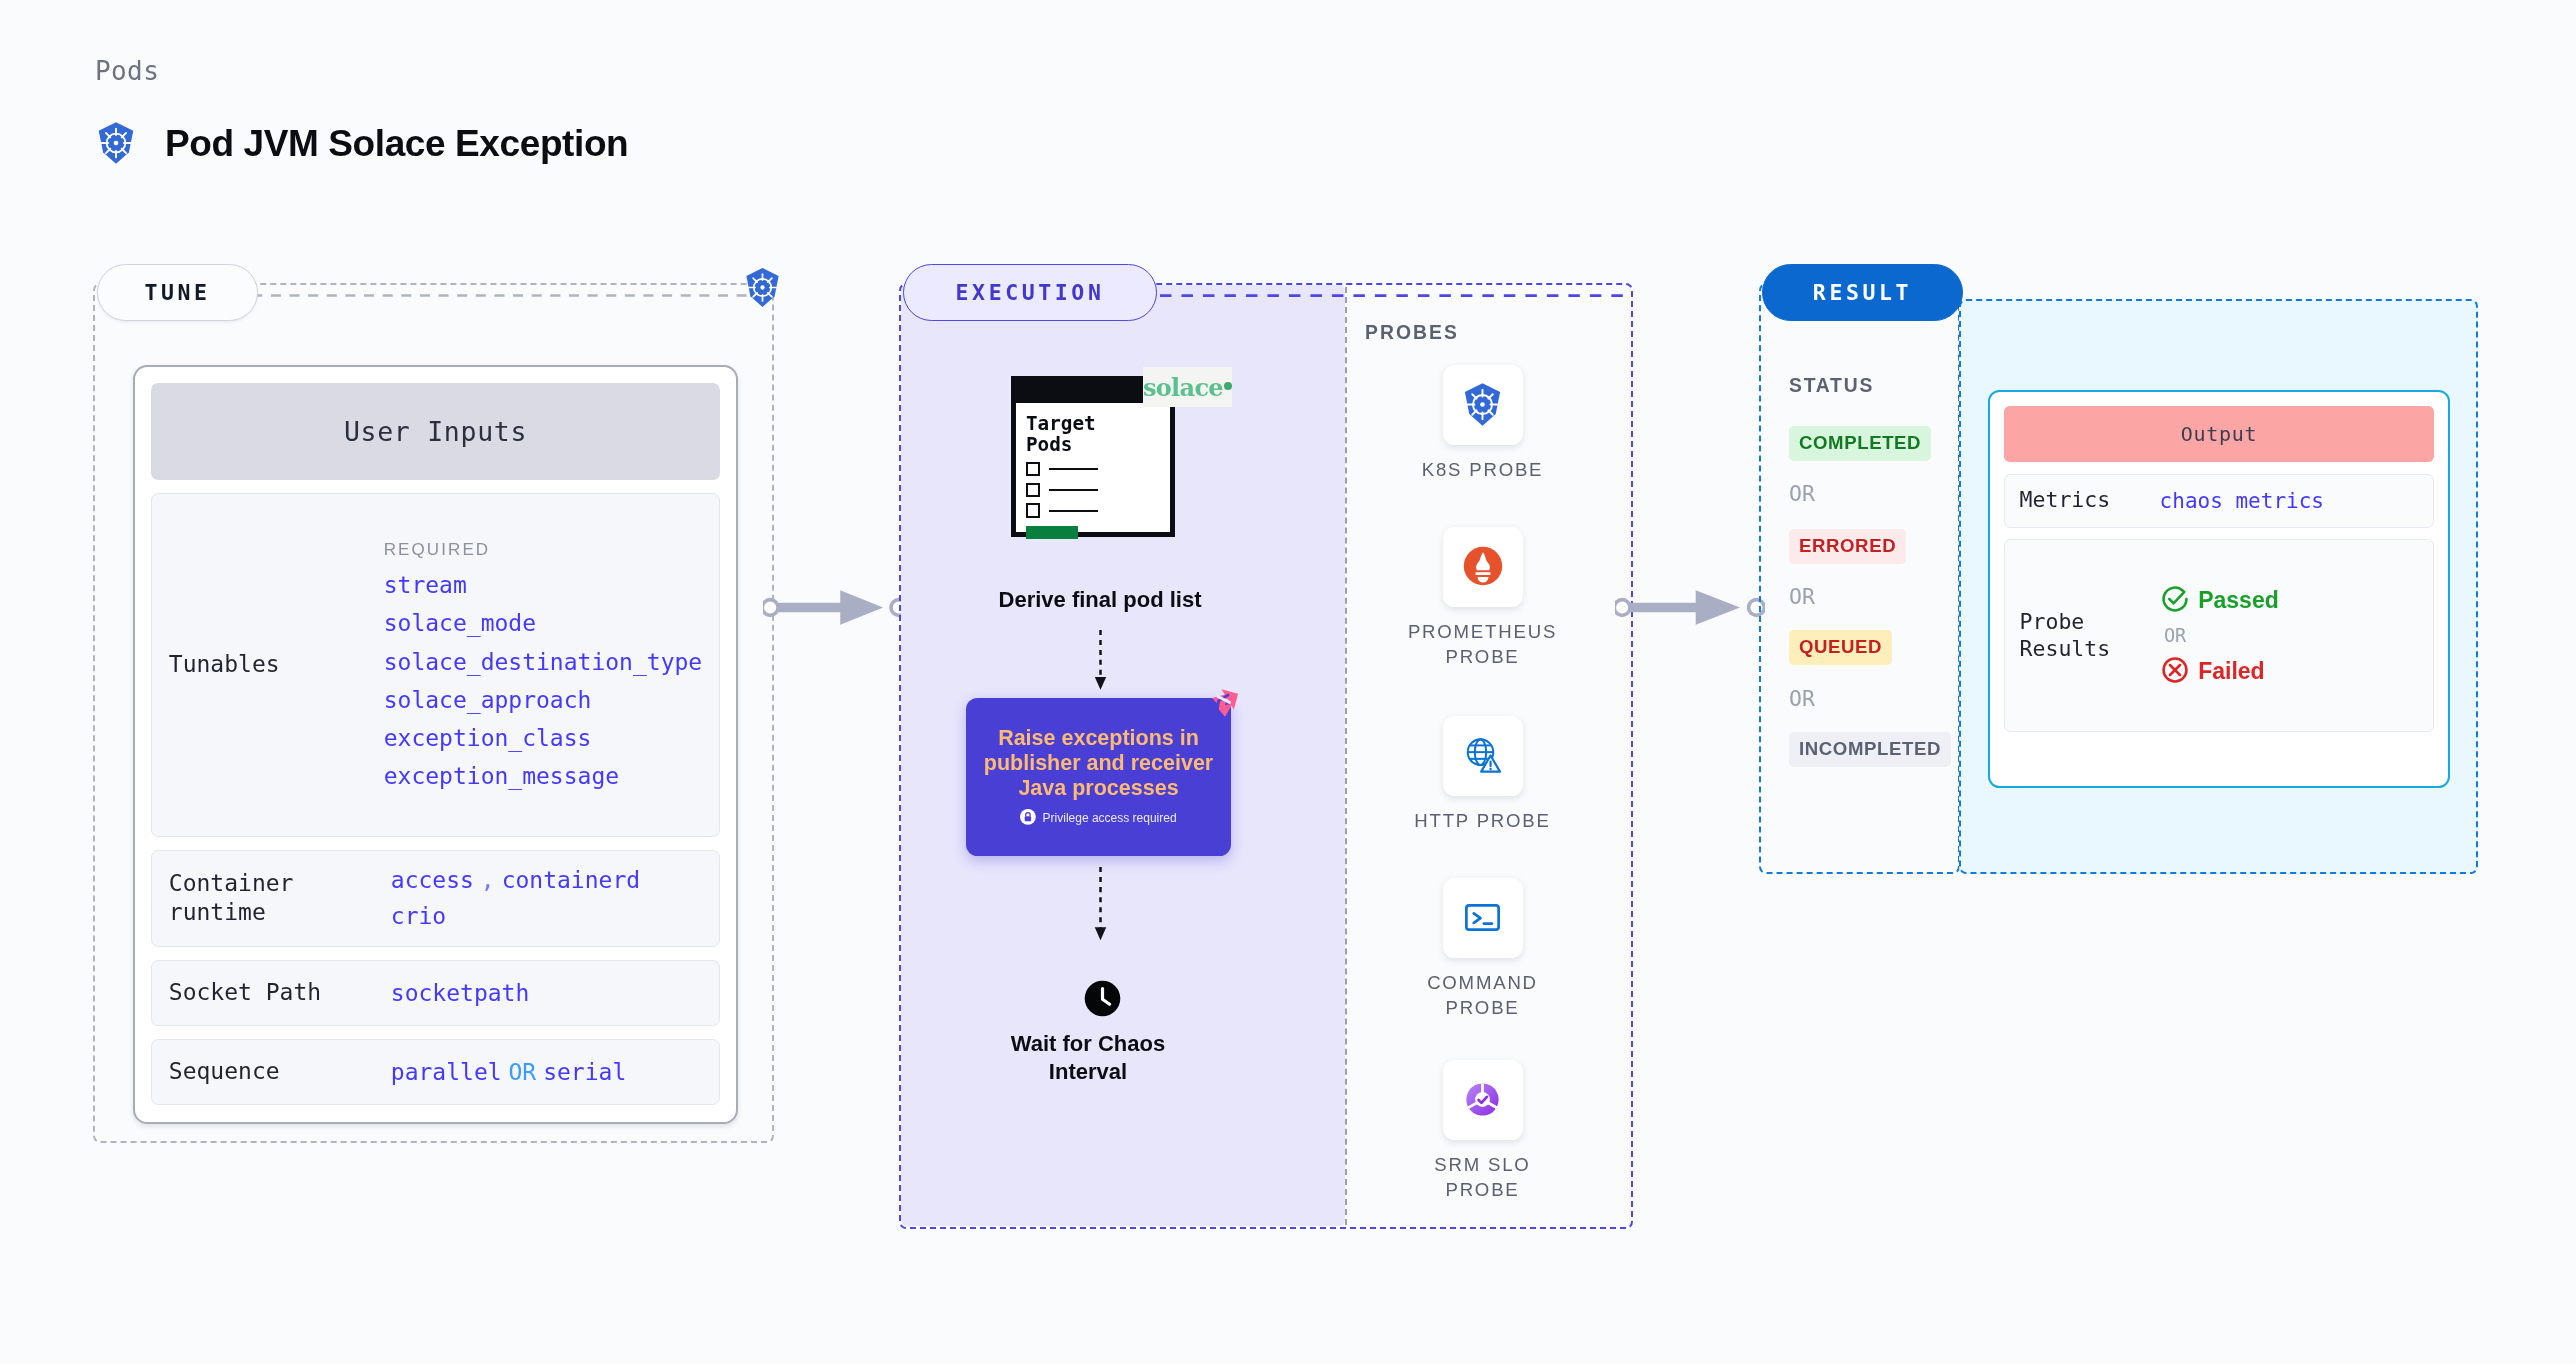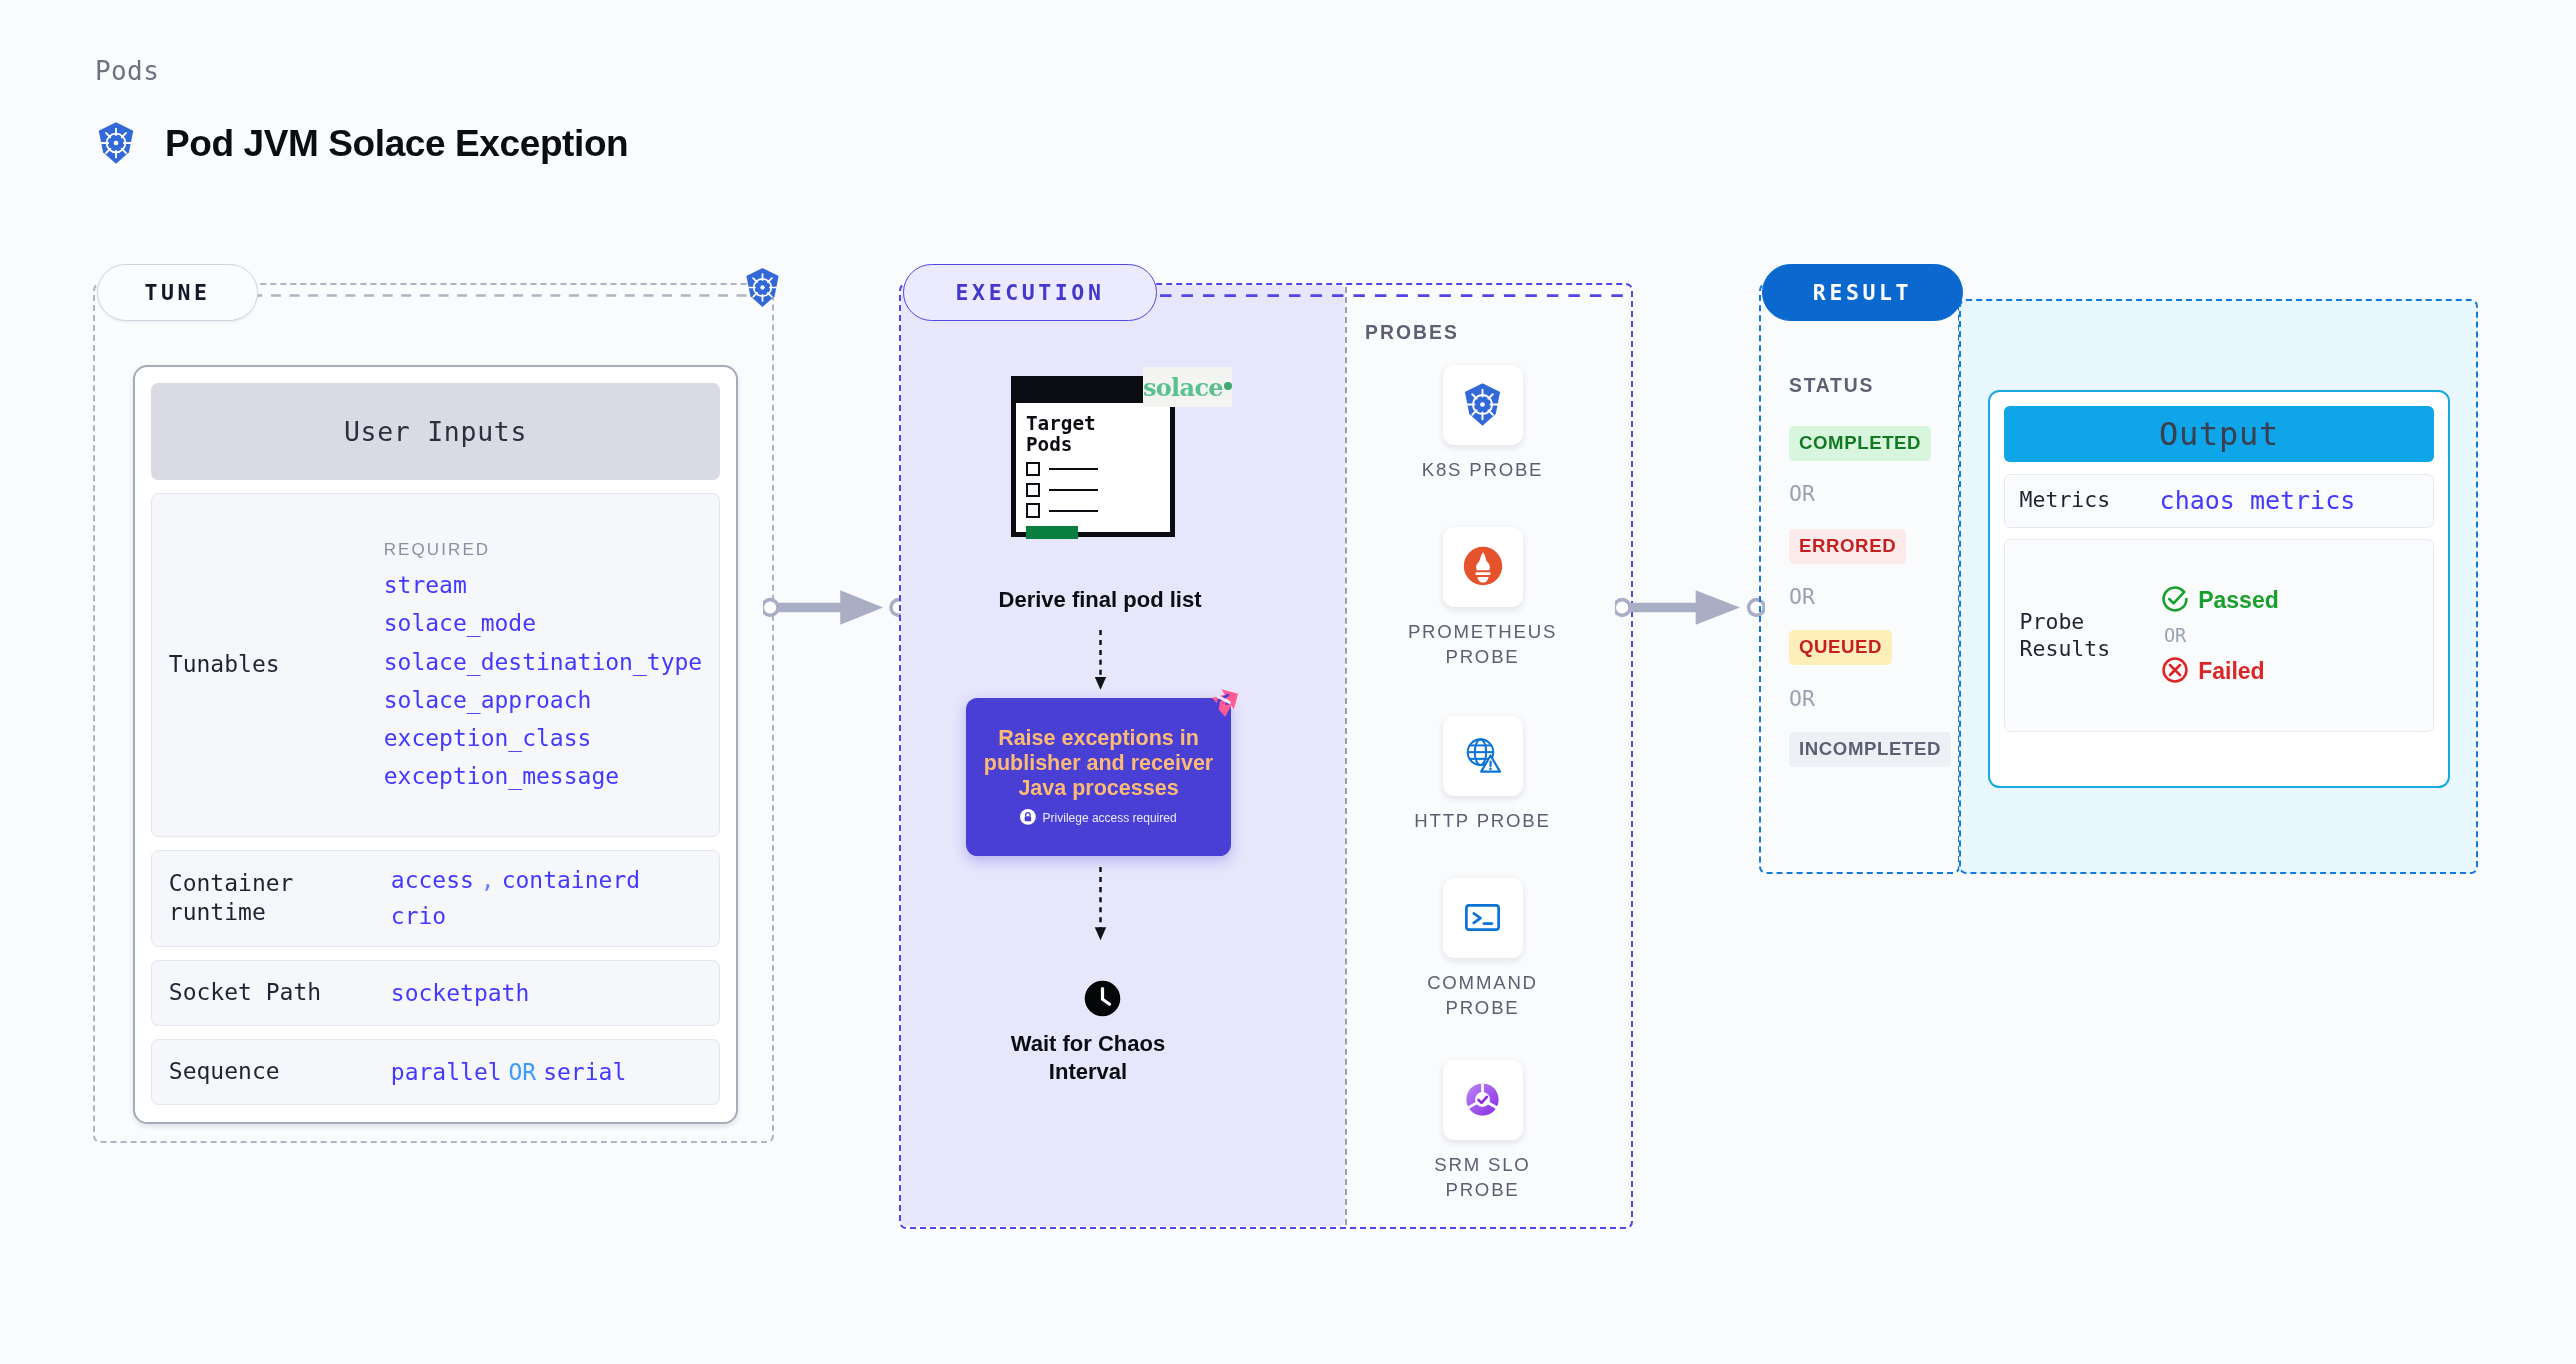--- a/index.html
+++ b/index.html
@@ -193,32 +193,32 @@
     position: absolute; left: 1789px;
     font-family: "DejaVu Sans Mono", monospace; font-size: 21.5px; color: #9aa1b1;
   }
 
   #output-card {
     position: absolute; left: 1988px; top: 390px; width: 462px; height: 398px;
     background: #ffffff; border: 2.9px solid #18a9e0; border-radius: 11.5px;
     padding: 14.3px;
   }
   .out-header {
-    height: 56px; background: #0ea5e9; border-radius: 5.7px;
+    height: 56px; background: #fca5a5; border-radius: 5.7px;
     display: flex; align-items: center; justify-content: center;
-    font-family: "DejaVu Sans Mono", monospace; font-size: 32px;
+    font-family: "DejaVu Sans Mono", monospace; font-size: 20px;
     color: #3a3f50; letter-spacing: 0.7px;
   }
   .out-row {
     margin-top: 11.5px; background: #fafbfd; border: 1.4px solid #e6e9f0; border-radius: 6.4px;
     display: flex; align-items: center; padding: 11.5px 14.3px;
     font-family: "DejaVu Sans Mono", monospace;
   }
   .out-label { width: 140px; font-size: 21.5px; color: #1f2430; line-height: 1.25; }
-  .out-val-blue { font-size: 25px; color: #4338ff; }
+  .out-val-blue { font-size: 21px; color: #4338ff; }
   .pf-line { display: flex; align-items: center; gap: 8.6px; }
   .pf-pass { color: #18a02b; font-weight: 700; font-size: 23px; font-family: "Liberation Sans", sans-serif; }
   .pf-fail { color: #dc2626; font-weight: 700; font-size: 23px; font-family: "Liberation Sans", sans-serif; }
   .pf-or { font-family: "DejaVu Sans Mono", monospace; font-size: 18.6px; color: #9aa1b1; margin: 8.6px 0 8.6px 4.3px; }
 </style>
 </head>
 <body>
 
 <div class="stage">
 

